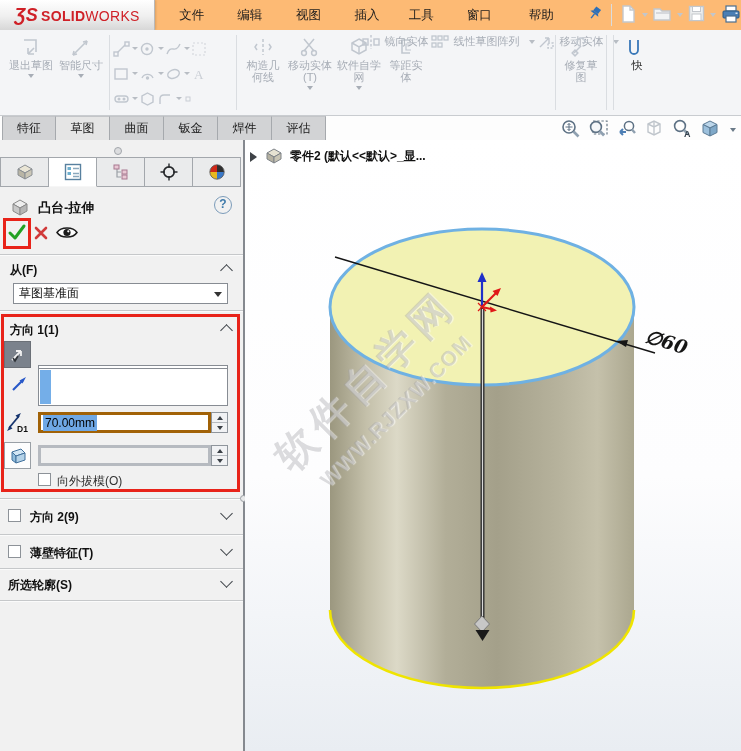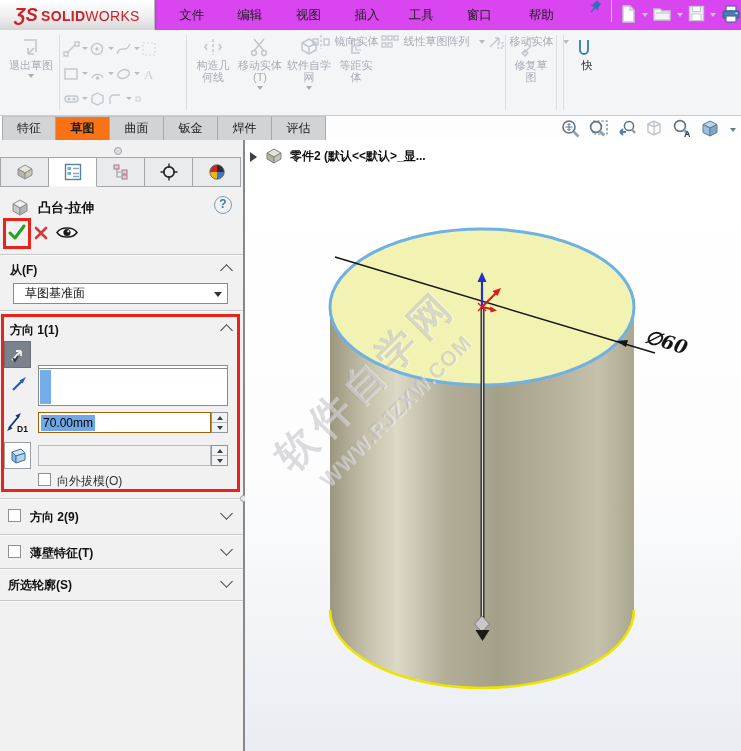--- a/index.html
+++ b/index.html
@@ -4,21 +4,21 @@
 <style>
   * { margin:0; padding:0; box-sizing:border-box; }
   html,body { background:#ffffff; }
   #app {
     position:relative; width:741px; height:751px; overflow:hidden;
     font-family:"Liberation Sans","DejaVu Sans",sans-serif;
     font-size:12px; color:#222; background:#fff; user-select:none;
   }
   
   .menubar { position:absolute; left:0; top:0; width:741px; height:30px;
-    background:#d946ef; display:flex; }
+    background:#fdba74; display:flex; align-items:center; }
   .logo { width:163px; height:30px; display:flex; align-items:center; justify-content:center;
     background:linear-gradient(180deg,#ffffff 0%,#efefef 55%,#d7d7d7 100%);
     border-right:1px solid #b9b9b9; box-shadow:1px 0 2px rgba(0,0,0,.15); }
   .brand { color:#cf2027; white-space:nowrap; letter-spacing:.3px; }
   .brand .glyph { font-weight:bold; font-style:italic; font-size:18px; margin-right:3px; }
   .brand .b { font-weight:bold; font-size:14px; }
   .brand .l { font-weight:normal; font-size:14px; }
   .menu-items { display:flex; align-items:center; margin-left:14px; }
   .menu-item { padding:0 10px; height:30px; line-height:30px; font-size:12.5px; color:#1c1c1c; cursor:default; }
   .pin { margin-left:10px; }
@@ -46,21 +46,21 @@
   .stack { display:flex; justify-content:center; gap:2px; }
   .stack-row { display:flex; align-items:center; gap:5px; height:23px; color:#a7adb6; font-size:11px; white-space:nowrap; }
   .stack-row .caret { width:0; height:0; border-left:3.5px solid transparent; border-right:3.5px solid transparent;
     border-top:4px solid #b8bdc4; margin-left:4px; }
   
   .tabrow { position:absolute; left:0; top:116px; width:741px; height:24px; background:#fdfdfd; }
   .tabs { position:absolute; left:2px; top:0; height:24px; display:flex; background:#d2d3d5; }
   .tab { width:54px; height:24px; line-height:23px; text-align:center; font-size:12px; color:#1c1c1c;
     border-right:1px solid #a6a9ad; border-top:1px solid #c3c5c8; background:#d2d3d5; }
   .tab:first-child { border-left:1px solid #a6a9ad; }
-  .tab.active { background:#f97316;font-weight:bold; }
+  .tab.active { background:#e5e5e5; }
   .headsup { position:absolute; right:3px; top:2px; display:flex; align-items:center; gap:7px; }
   
   .main { position:absolute; left:0; top:140px; width:741px; height:611px; }
   .panel { position:absolute; left:0; top:0; width:243px; height:611px; background:#f1f1f1; overflow:hidden; }
   .vdivider { position:absolute; left:243px; top:0; width:2px; height:611px; background:#85898f; }
   .vdivider .dot { position:absolute; left:-3px; top:355px; width:7px; height:7px; border-radius:50%;
     background:#e8e9ea; border:1px solid #9b9fa4; }
   .abs { position:absolute; }
   
   .pm-grip { left:114px; top:7px; width:8px; height:8px; border-radius:50%;
@@ -72,26 +72,26 @@
   .pm-tab.active { background:#ffffff; border-bottom-color:#f6f6f6; }
   .pm-header { left:0; top:52px; width:243px; height:30px; }
   .pm-title { position:absolute; left:38px; top:7px; font-size:13px; font-weight:bold; color:#111; }
   .help { position:absolute; left:214px; top:4px; width:18px; height:18px; border-radius:50%;
     border:1.5px solid #7c9cba; color:#3e7aaa; font-size:12px; font-weight:bold; text-align:center; line-height:15px; }
   .sec-label { font-weight:bold; font-size:12px; color:#101010; }
   .chev { width:9px; height:9px; border-right:1.7px solid #3c4147; border-bottom:1.7px solid #3c4147; display:inline-block; }
   .chev.up { transform:rotate(-135deg); }
   .chev.down { transform:rotate(45deg); }
   .combo { background:#fff; border:1px solid #878c93; height:21px; display:flex; align-items:center;
-    padding-left:11px; font-size:12px; color:#111; position:relative; }
+    padding-left:5px; font-size:12px; color:#111; position:relative; }
   .combo .arr { position:absolute; right:5px; top:8px; width:0; height:0;
     border-left:4px solid transparent; border-right:4px solid transparent; border-top:5px solid #333; }
   .selbox { background:#fff; border:1px solid #878c93; }
   .selbox .sel-strip { position:absolute; left:1px; top:1px; bottom:1px; width:11px; background:#74aee8; }
-  .numinput { background:#fff; border:1px solid #a16207; height:21px; display:flex; align-items:center; padding-left:2px; }
+  .numinput { background:#fff; border:3px solid #a16207; height:21px; display:flex; align-items:center; padding-left:2px; }
   .numinput .sel { background:#6fa8e6; color:#000; padding:1px 2px; font-size:12px; }
   .numinput.disabled { background:#f0f0f0; border-color:#b6bac0; }
   .spinner { width:17px; height:21px; border:1px solid #8f959c; background:#f1f2f4;
     display:flex; flex-direction:column; }
   .spin { flex:1; display:flex; align-items:center; justify-content:center; }
   .spin.up { border-bottom:1px solid #b7bbc0; }
   .spin i { width:0; height:0; border-left:3.5px solid transparent; border-right:3.5px solid transparent; }
   .spin.up i { border-bottom:4px solid #3a3f45; }
   .spin.dn i { border-top:4px solid #3a3f45; }
   .cbx { width:13px; height:13px; background:#fff; border:1px solid #8d9298; display:inline-block; }
@@ -184,20 +184,31 @@
     <div class="tbtn" style="width:50px">
       <span class="ic">
         <svg width="22" height="22" viewBox="0 0 22 22" fill="none" stroke="#c1c7cf" stroke-width="1.6">
             <path d="M4,4 h12 v12"></path>
             <path d="M14,12 l-6,6 m0,0 l6,0 m-6,0 l0,-6"></path>
           </svg>
       </span>
       <span style="width:44px">退出草图</span>
       <span class="caret"></span>
     </div>
+    <div class="tbtn" style="width:50px">
+      <span class="ic">
+        <svg width="22" height="22" viewBox="0 0 22 22" fill="none" stroke="#c1c7cf" stroke-width="1.6">
+            <path d="M3,19 L17,5"></path>
+            <path d="M3,19 l4,-1 m-4,1 l1,-4"></path>
+            <path d="M17,5 l-4,1 m4,-1 l-1,4"></path>
+          </svg>
+      </span>
+      <span style="width:44px">智能尺寸</span>
+      <span class="caret"></span>
+    </div>
     <div class="tb-sep"></div>
 
     <div class="sk-grid" style="width:120px">
       <div class="sk-row">
         <span class="sk-cell">
             <svg width="17" height="16" viewBox="0 0 17 16" fill="none" stroke="#c1c7cf" stroke-width="1.4">
               <path d="M3,13 L13,3"></path>
               <rect x="1" y="11" width="4" height="4" fill="#f4f5f7"></rect>
               <rect x="12" y="1" width="4" height="4" fill="#f4f5f7"></rect>
             </svg>

